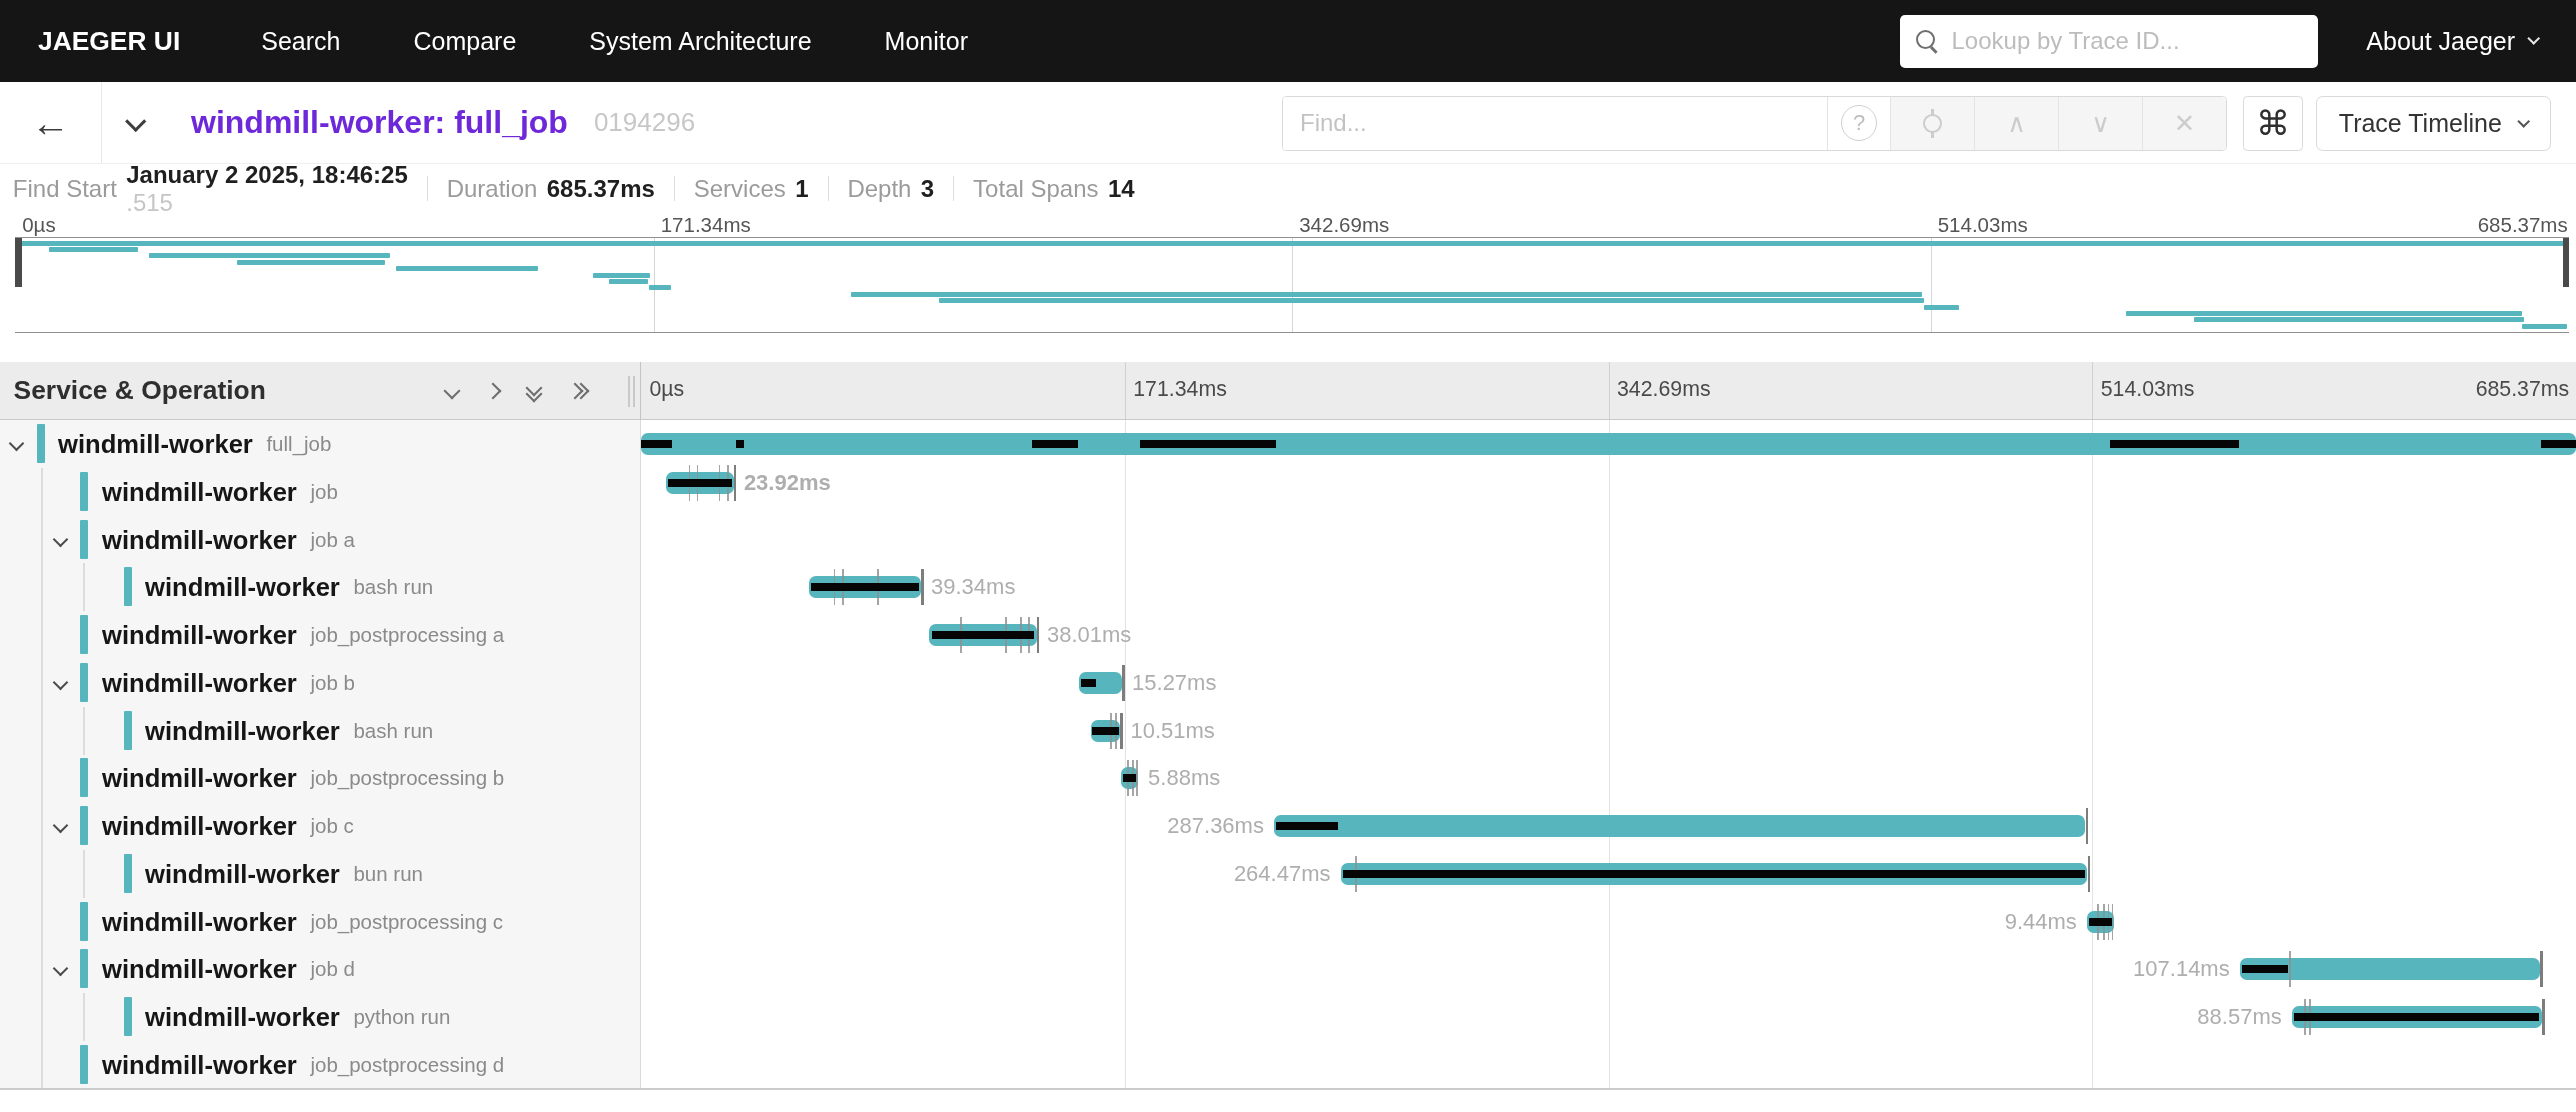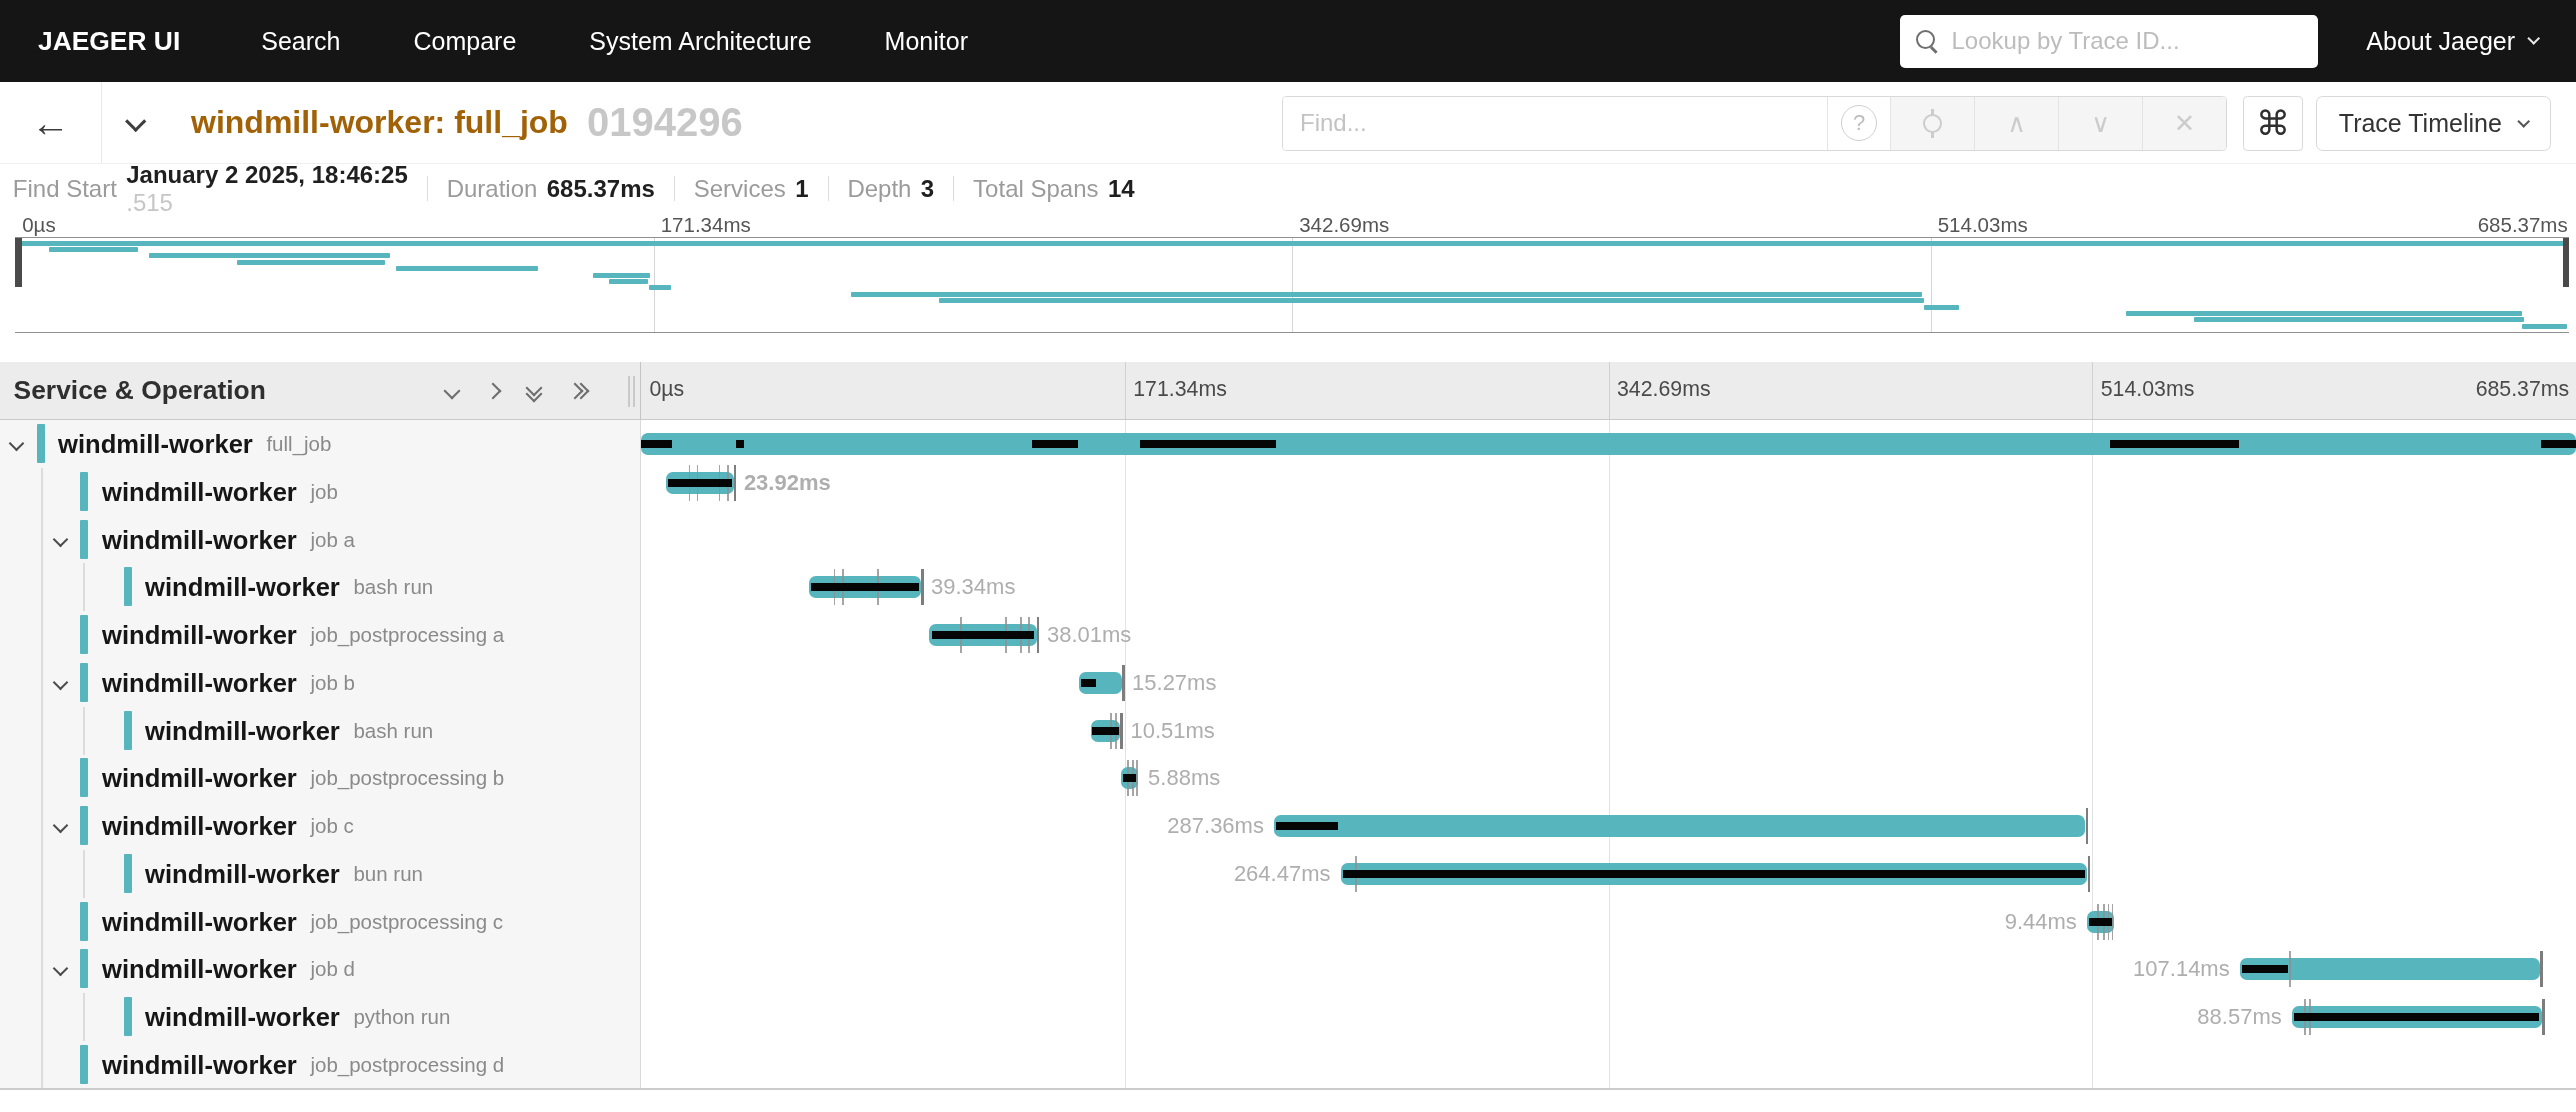--- a/index.html
+++ b/index.html
@@ -20,22 +20,22 @@
   .about { color:#fff; font-size:25px; margin-left:48px; display:flex; align-items:center; cursor:pointer; }
 
   
   #titlebar { position:absolute; top:82px; left:0; width:2576px; height:82px; background:#fff;
     border-bottom:0.9px solid #efefef; }
   #back-btn { position:absolute; left:0; top:0; width:102px; height:81px;
     border-right:0.9px solid #e8e8e8; display:flex; align-items:center; justify-content:center;
     font-size:39px; color:#3c3c3c; cursor:pointer; }
   #title-chev { position:absolute; left:128px; top:32px; }
   #trace-title { position:absolute; left:191px; top:0; height:81px; display:flex; align-items:center; }
-  #trace-title .t { font-size:32px; font-weight:600; color:#a16207; }
-  #trace-title .id { font-size:40px; font-weight:700; color:#c7c7c7; margin-left:19px; }
+  #trace-title .t { font-size:32px; font-weight:600; color:#6d28d9; }
+  #trace-title .id { font-size:26px; font-weight:400; color:#c7c7c7; margin-left:26px; }
 
   .chev { display:inline-block; width:12px; height:12px;
     border-right:2.6px solid currentColor; border-bottom:2.6px solid currentColor; }
   .chev.down { transform:rotate(45deg); }
   .chev.right { transform:rotate(-45deg); }
   .chev.sm { width:9.4px; height:9.4px; border-width:2.1px; }
 
   #toolbar { position:absolute; left:1282px; top:13.6px; height:55px; display:flex; align-items:stretch; }
   #find-group { display:flex; border:0.9px solid #d9d9d9; border-radius:4.3px; overflow:hidden; background:#fff; }
   #find-input { width:544px; border:none; outline:none; padding:0 17px; font-size:24px; color:#444;

